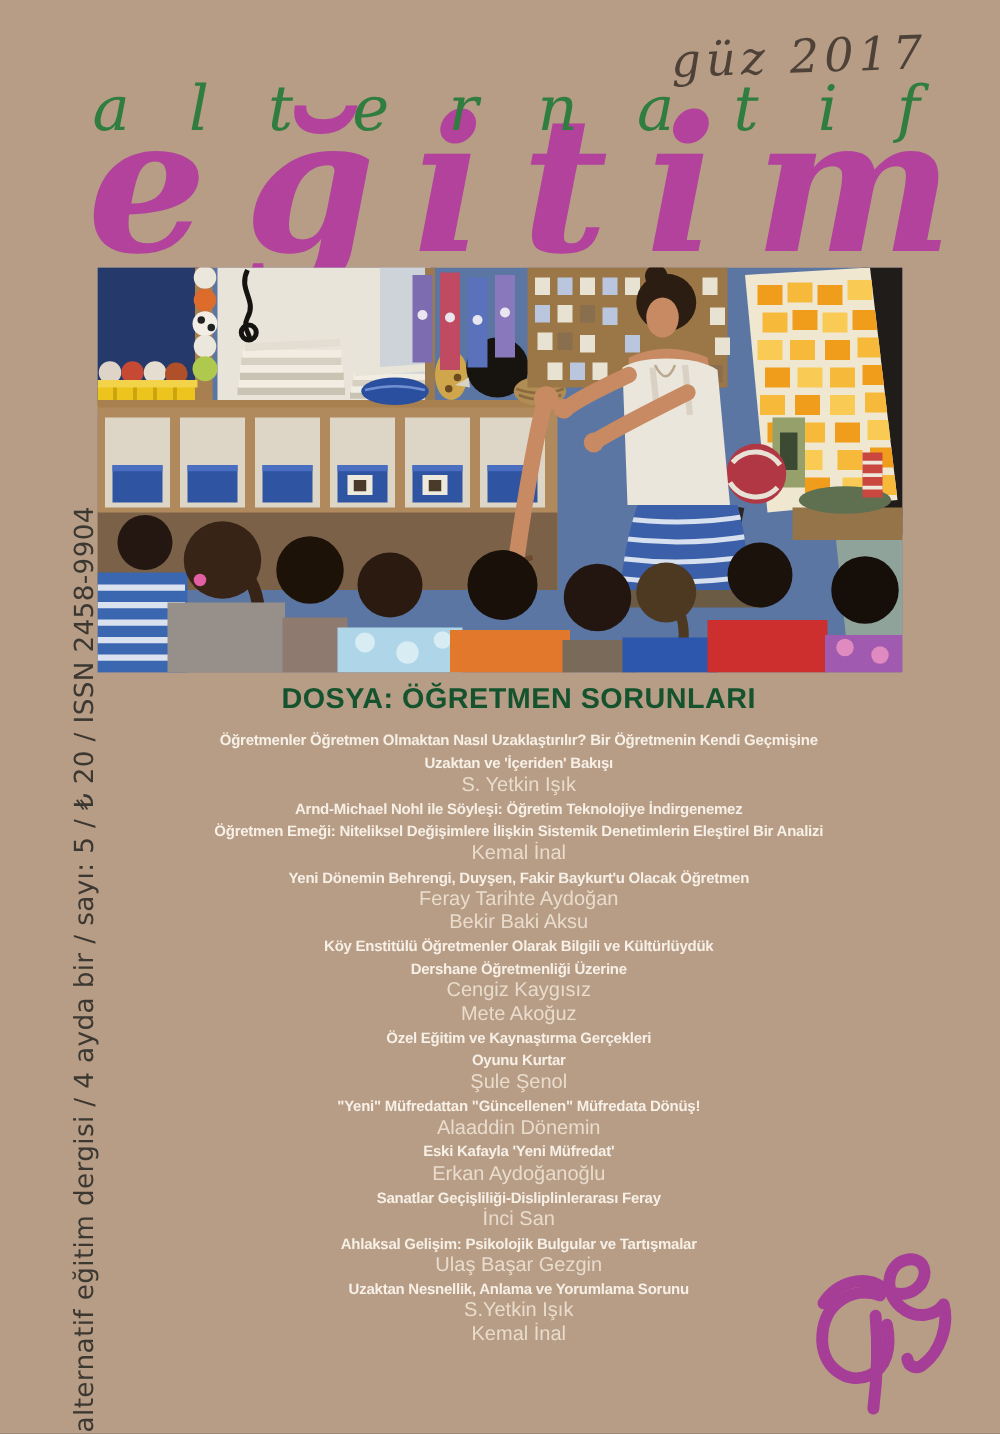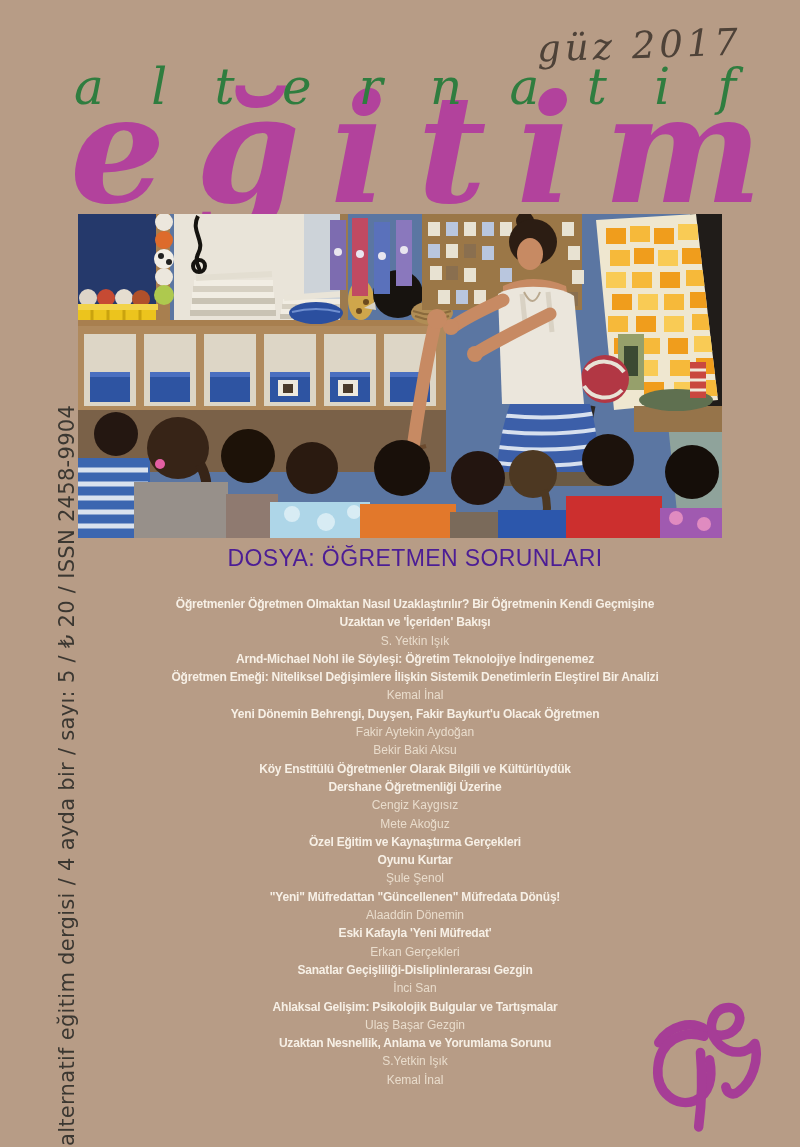--- a/index.html
+++ b/index.html
@@ -60,34 +60,34 @@
     color:#3b3731;
     letter-spacing:.3px;
     white-space:nowrap;
   }
   
   .contents{
     position:absolute;left:60px;top:545px;width:710px;
     text-align:center;
   }
   .contents h1{
-    margin:0 0 24px 0;
+    margin:0 0 12px 0;
     font-size:23px;line-height:26px;
-    font-weight:400;
+    font-weight:700;
     letter-spacing:.4px;
-    color:#4c1d95;
+    color:#14532d;
   }
   .entry{white-space:nowrap;}
   .entry.t{
     font-size:12px;line-height:18.3px;
     font-weight:700;letter-spacing:-.2px;
     color:#f7f0e6;
   }
   .entry.a{
-    font-size:12px;line-height:18.3px;
+    font-size:16px;line-height:18.3px;
     font-weight:400;
     color:rgba(244,234,220,.82);
     text-align:center;
   }
   
   .ae-mark{position:absolute;left:646px;top:1000px;z-index:5;}
 </style>
 </head>
 <body>
 
@@ -385,34 +385,34 @@
   <div class="contents">
     <h1>DOSYA: ÖĞRETMEN SORUNLARI</h1>
     <div id="entries">
         <div class="entry t">Öğretmenler Öğretmen Olmaktan Nasıl Uzaklaştırılır? Bir Öğretmenin Kendi Geçmişine</div>
         <div class="entry t">Uzaktan ve 'İçeriden' Bakışı</div>
         <div class="entry a">S. Yetkin Işık</div>
         <div class="entry t">Arnd-Michael Nohl  ile Söyleşi: Öğretim Teknolojiye İndirgenemez</div>
         <div class="entry t">Öğretmen Emeği: Niteliksel Değişimlere İlişkin Sistemik Denetimlerin Eleştirel Bir Analizi</div>
         <div class="entry a">Kemal İnal</div>
         <div class="entry t">Yeni Dönemin Behrengi, Duyşen, Fakir Baykurt'u Olacak Öğretmen</div>
-        <div class="entry a">Fakir Aytekin Aydoğan</div>
+        <div class="entry a">Feray Tarihte Aydoğan</div>
         <div class="entry a">Bekir Baki Aksu</div>
         <div class="entry t">Köy Enstitülü Öğretmenler Olarak Bilgili ve Kültürlüydük</div>
         <div class="entry t">Dershane Öğretmenliği Üzerine</div>
         <div class="entry a">Cengiz Kaygısız</div>
         <div class="entry a">Mete Akoğuz</div>
         <div class="entry t">Özel Eğitim ve Kaynaştırma Gerçekleri</div>
         <div class="entry t">Oyunu Kurtar</div>
         <div class="entry a">Şule Şenol</div>
         <div class="entry t">"Yeni" Müfredattan "Güncellenen" Müfredata Dönüş!</div>
         <div class="entry a">Alaaddin Dönemin</div>
         <div class="entry t">Eski Kafayla 'Yeni Müfredat'</div>
-        <div class="entry a">Erkan Gerçekleri</div>
-        <div class="entry t">Sanatlar Geçişliliği-Disliplinlerarası Gezgin</div>
+        <div class="entry a">Erkan Aydoğanoğlu</div>
+        <div class="entry t">Sanatlar Geçişliliği-Disliplinlerarası Feray</div>
         <div class="entry a">İnci San</div>
         <div class="entry t">Ahlaksal Gelişim: Psikolojik Bulgular ve Tartışmalar</div>
         <div class="entry a">Ulaş Başar Gezgin</div>
         <div class="entry t">Uzaktan Nesnellik, Anlama ve Yorumlama Sorunu</div>
         <div class="entry a">S.Yetkin Işık</div>
         <div class="entry a">Kemal İnal</div>
       </div>
   </div>
 
   <svg class="ae-mark" width="118" height="136" viewBox="0 0 130 150">

